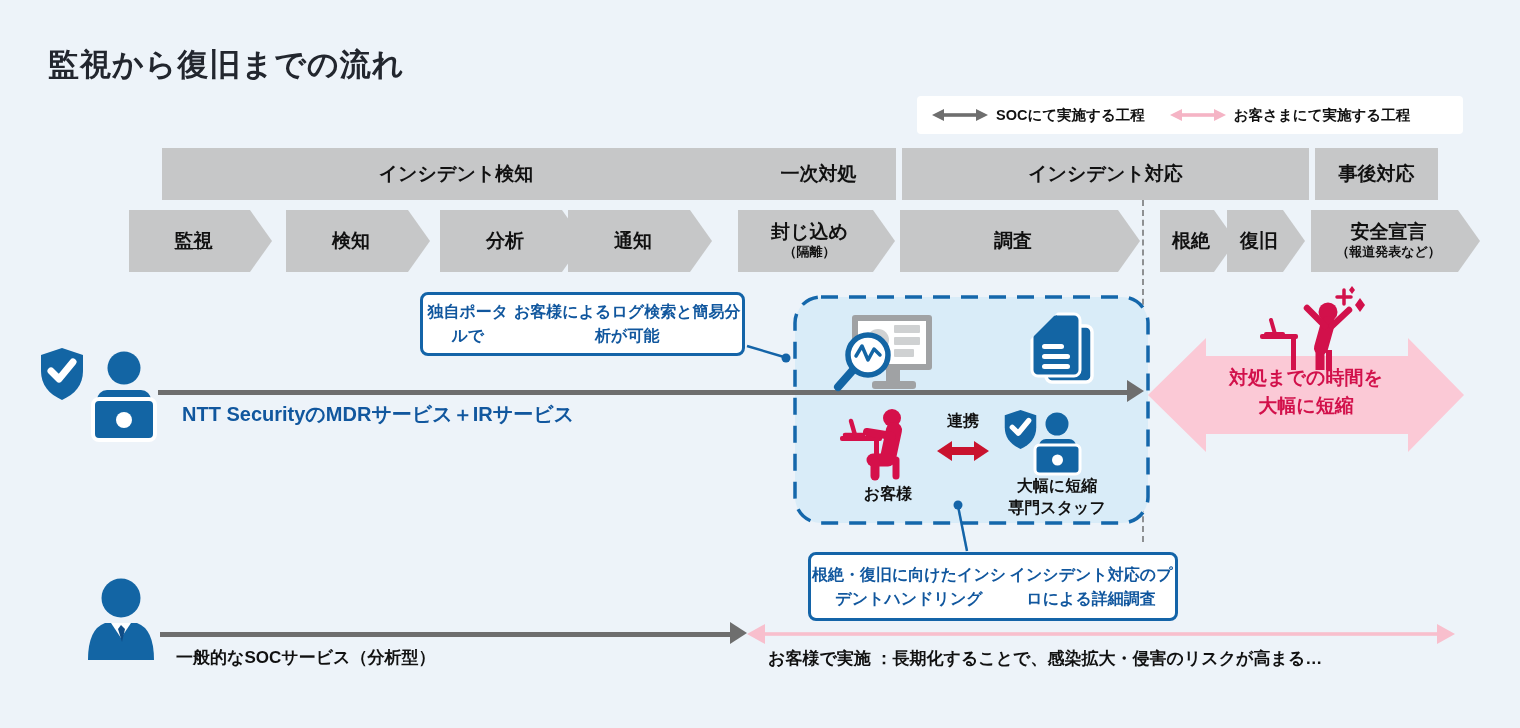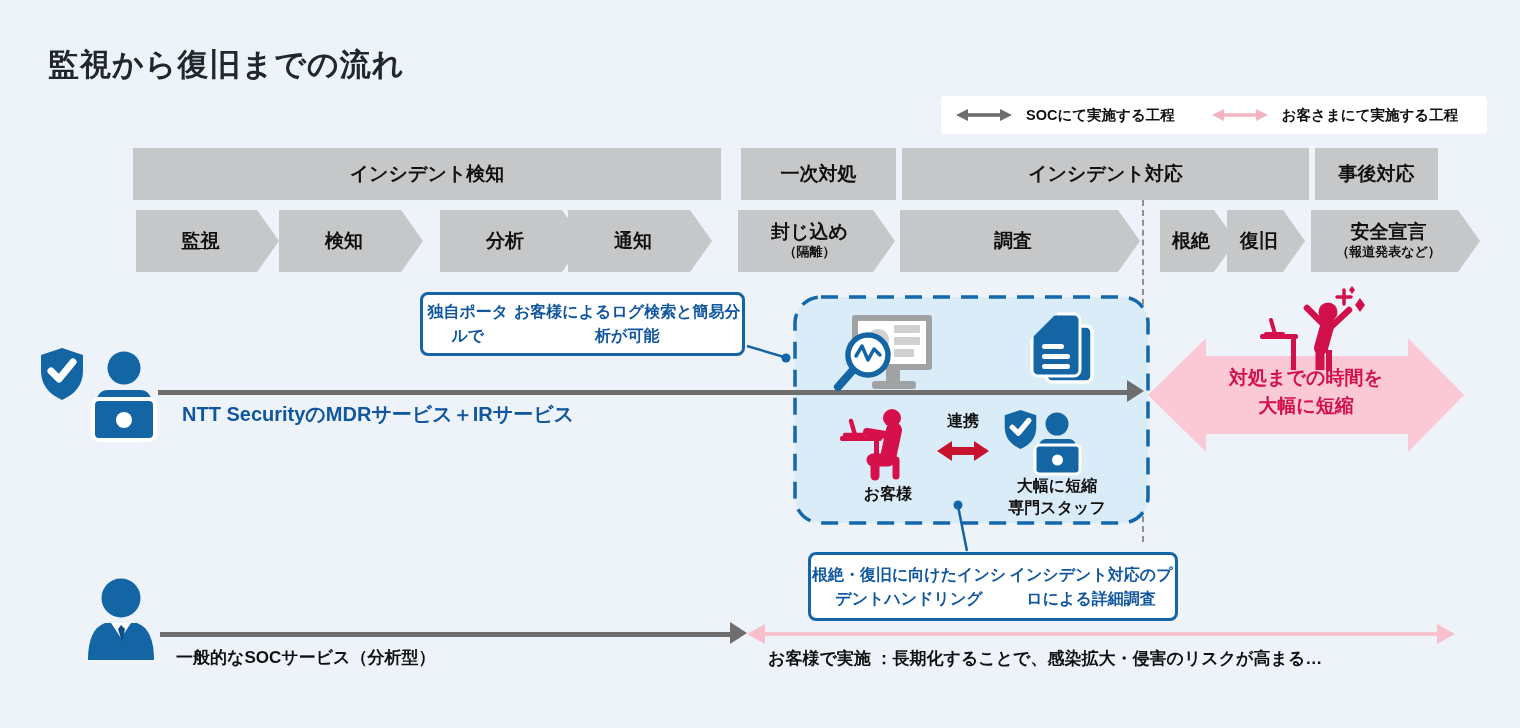--- a/index.html
+++ b/index.html
@@ -4,22 +4,22 @@
 <style>
   html,body{margin:0;padding:0;background:#edf3f9;}
   .canvas{
     position:relative;width:1520px;height:728px;background:#edf3f9;
     font-family:"Liberation Sans",sans-serif;font-weight:bold;color:#16191f;
     overflow:hidden;
   }
   .abs{position:absolute;}
   .title{left:48px;top:44px;font-size:31px;letter-spacing:1px;color:#22262e;}
   .legend{
-    left:941px;top:96px;width:546px;height:38px;background:#fff;border-radius:4px;
-    display:flex;align-items:center;gap:13px;padding:0 14px;box-sizing:border-box;
+    left:917px;top:96px;width:546px;height:38px;background:#fff;border-radius:4px;
+    display:flex;align-items:center;gap:7px;padding:0 14px;box-sizing:border-box;
     font-size:14.5px;color:#111;
   }
   .legend .lbl{white-space:nowrap;}
   .phase{
     top:148px;height:52px;background:#c6c7c8;display:flex;align-items:center;
     justify-content:center;font-size:19px;color:#111;position:absolute;
   }
   .step{
     top:210px;height:62px;background:#c6c7c8;position:absolute;display:flex;
     flex-direction:column;align-items:center;justify-content:center;
@@ -61,37 +61,37 @@
     <span class="lbl">SOCにて実施する工程</span>
     <span style="width:10px"></span>
     <svg width="58" height="14" viewBox="0 0 58 14">
       <rect x="11" y="5.2" width="36" height="3.6" fill="#f5b4c5"></rect>
       <polygon points="1,7 13,1 13,13" fill="#f5b4c5"></polygon>
       <polygon points="57,7 45,1 45,13" fill="#f5b4c5"></polygon>
     </svg>
     <span class="lbl">お客さまにて実施する工程</span>
   </div>
 
-  <div class="phase" style="left:133px;width:588px;">
+  <div class="phase" style="left:162px;width:588px;">
       <span>インシデント検知</span>
     </div>
   <div class="phase" style="left:741px;width:155px;">
       <span>一次対処</span>
     </div>
   <div class="phase" style="left:902px;width:407px;">
       <span>インシデント対応</span>
     </div>
   <div class="phase" style="left:1315px;width:123px;">
       <span>事後対応</span>
     </div>
 
-  <div class="step" style="left:136px;width:143px;text-decoration:underline;">
+  <div class="step" style="left:129px;width:143px;text-decoration:underline;">
       <span>監視</span>
     </div>
-  <div class="step" style="left:279px;width:144px;">
+  <div class="step" style="left:286px;width:144px;">
       <span>検知</span>
     </div>
   <div class="step" style="left:440px;width:144px;">
       <span>分析</span>
     </div>
   <div class="step" style="left:568px;width:144px;">
       <span>通知</span>
     </div>
   <div class="step" style="left:738px;width:157px;">
       <span>封じ込め</span>

